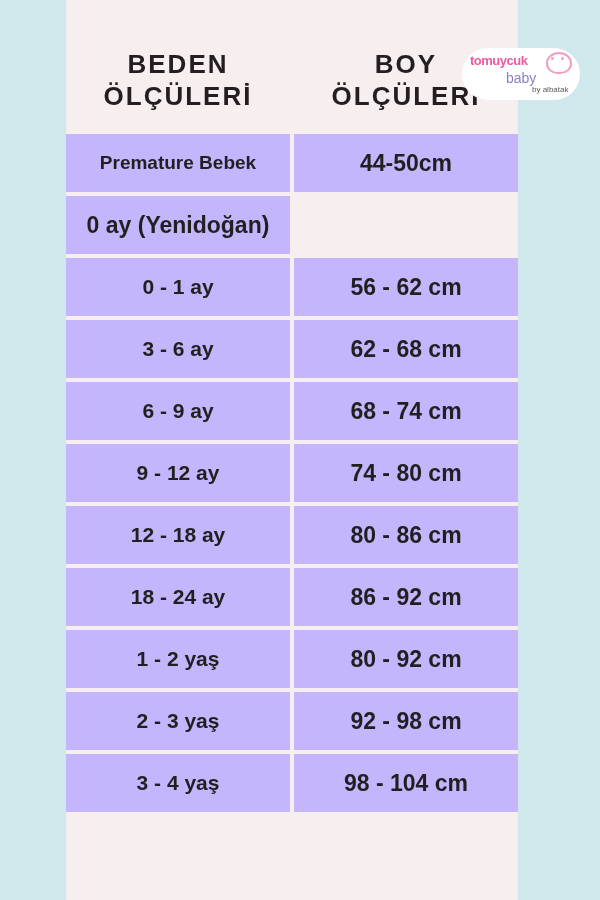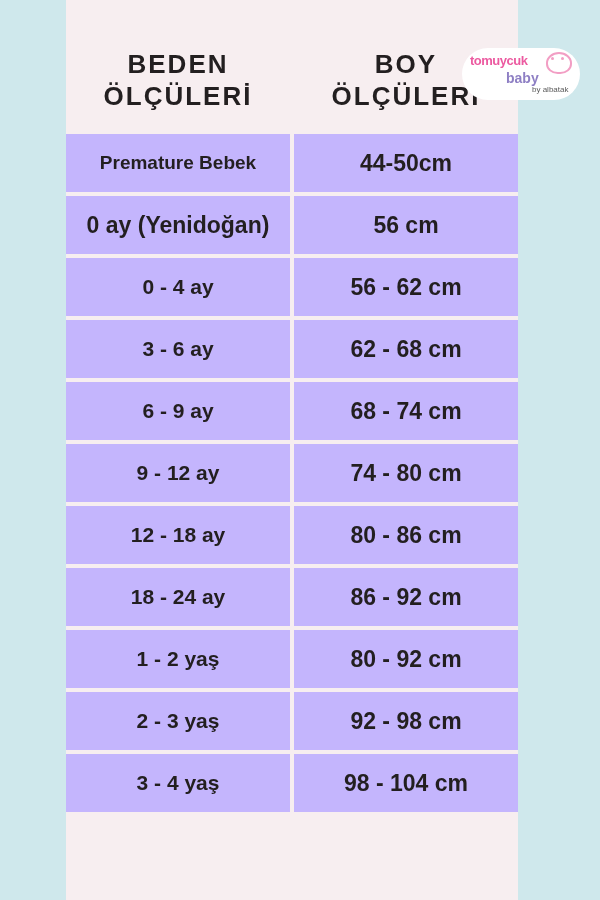--- a/index.html
+++ b/index.html
@@ -112,21 +112,21 @@
     font-weight: bold;
     color: #ec5aa0;
     letter-spacing: -0.5px;
     line-height: 1;
   }
   .logo-sub {
     position: absolute;
     left: 44px;
     top: 23px;
     font-size: 14px;
-    font-weight: bold;
+    font-weight: normal;
     color: #8e7fc4;
     line-height: 1;
   }
   .logo-by {
     position: absolute;
     left: 70px;
     top: 38px;
     font-size: 8px;
     color: #5a5a5a;
     line-height: 1;
@@ -182,28 +182,25 @@
         </div>
       <div class="cell col2">
           <span class="len-text">44-50cm</span>
         </div>
     </div>
 
     <div class="row r2">
       <div class="cell col1">
           <span class="size-text">0 ay (Yenidoğan)</span>
         </div>
-      <div class="cell col2">
-          <span class="len-text">56 cm</span>
-        </div>
-    </div>
-
-    <div class="row">
-      <div class="cell col1">
-          <span class="size-text">0 - 4 ay</span>
+    </div>
+
+    <div class="row">
+      <div class="cell col1">
+          <span class="size-text">0 - 1 ay</span>
         </div>
       <div class="cell col2">
           <span class="len-text">56 - 62 cm</span>
         </div>
     </div>
 
     <div class="row">
       <div class="cell col1">
           <span class="size-text">3 - 6 ay</span>
         </div>

